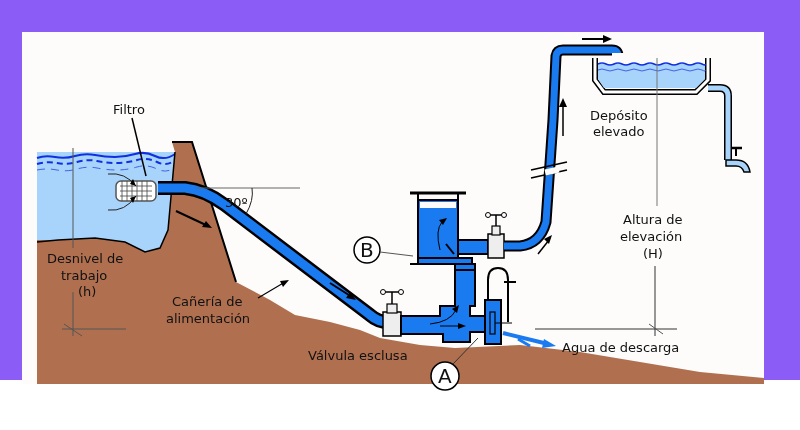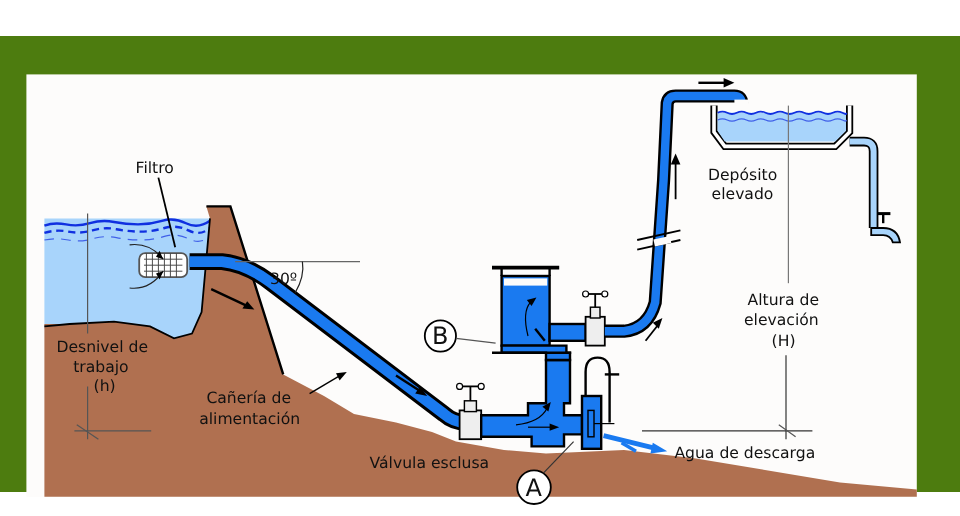--- a/index.html
+++ b/index.html
@@ -1,17 +1,17 @@
 <!DOCTYPE html>
 <html><head>
 <meta charset="utf-8">
 <style>
   html, body { margin: 0; padding: 0; background: #ffffff; }
   body { width: 800px; height: 430px; overflow: hidden; }
-  #stage { position: relative; width: 800px; height: 380px; background: #4d7c0f; margin-top: 30px; }
+  #stage { position: relative; width: 800px; height: 380px; background: #8b5cf6; }
   svg { position: absolute; left: 0; top: 0; }
   .lbl { font-family: "DejaVu Sans", sans-serif; font-size: 13px; fill: #111; }
   .circ-lbl { font-family: "DejaVu Sans", sans-serif; font-size: 20px; fill: #111; }
   .deg { font-family: "DejaVu Sans", sans-serif; font-size: 13px; fill: #111; }
 </style>
 </head>
 <body>
 
 <div id="stage">
 <svg width="800" height="430" viewBox="0 0 800 430">

